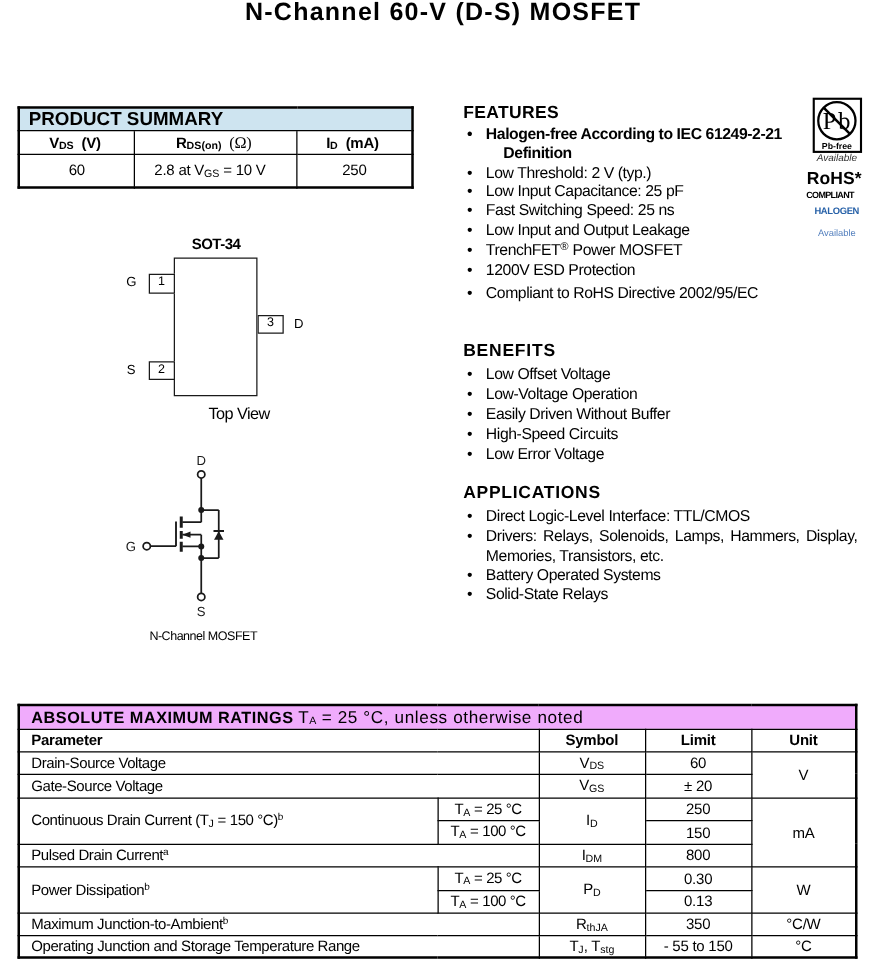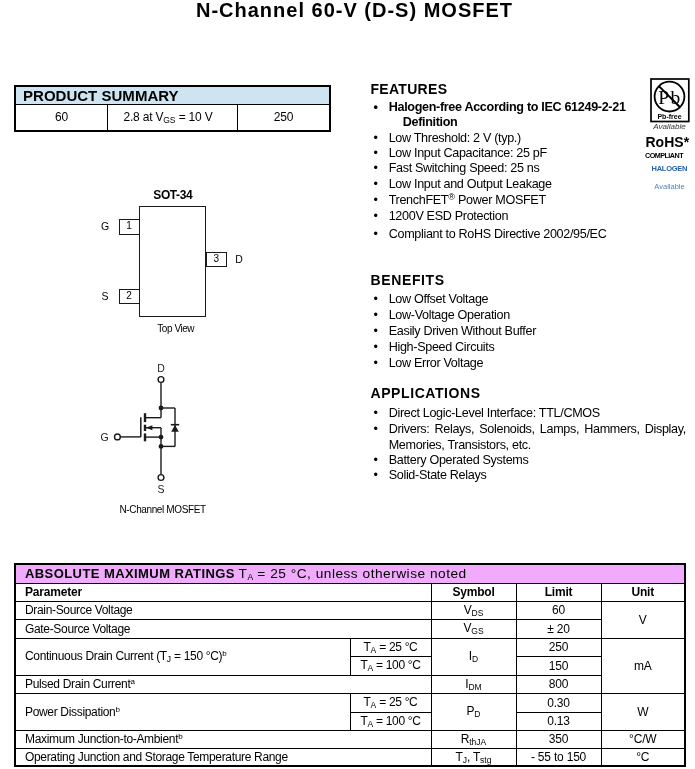--- a/index.html
+++ b/index.html
@@ -32,38 +32,43 @@
     <table>
  <colgroup>
         <col style="width:92.5px;">
         <col style="width:130px;">
         <col style="width:92.5px;">
       </colgroup>
  <tbody>
         <tr class="hrow" style="height:15px;">
           <td colspan="3">PRODUCT SUMMARY</td>
         </tr>
+ <tr class="chead" style="height:19px;">
+          <td>V<sub>DS</sub>&nbsp; (V)</td>
+          <td>R<sub>DS(on)</sub>&nbsp; <span style="font-family:'Liberation Serif',serif;font-size:13px;font-weight:400;">(Ω)</span></td>
+          <td>I<sub>D</sub>&nbsp; (mA)</td>
+        </tr>
  <tr style="height:26px;">
           <td>60</td>
           <td style="padding-right:9px;">2.8 at V<sub>GS</sub> = 10 V</td>
           <td>250</td>
         </tr>
 </tbody>
     </table>
   </div>
 
 <div class="abs" style="left:122.8px;top:187.6px;width:100px;text-align:center;font-size:12px;font-weight:700;letter-spacing:-0.4px;line-height:normal;">SOT-34</div>
 <div class="abs" style="left:139px;top:205.7px;width:67px;height:111px;border:1.4px solid #1a1a1a;box-sizing:border-box;"></div>
 <div class="abs" style="left:118.6px;top:219px;width:21px;height:15.5px;border:1.5px solid #1a1a1a;box-sizing:border-box;background:#fff;text-align:center;font-size:10px;line-height:12px;">1</div>
 <div class="abs" style="left:118.6px;top:288.8px;width:21px;height:15.5px;border:1.5px solid #1a1a1a;box-sizing:border-box;background:#fff;text-align:center;font-size:10px;line-height:12px;">2</div>
 <div class="abs" style="left:205.8px;top:251.8px;width:21px;height:15.5px;border:1.5px solid #1a1a1a;box-sizing:border-box;background:#fff;text-align:center;font-size:10px;line-height:12.5px;">3</div>
 <div class="abs" style="left:96px;top:220.3px;width:18px;text-align:center;font-size:10.5px;line-height:normal;">G</div>
 <div class="abs" style="left:96px;top:290px;width:18px;text-align:center;font-size:10.5px;line-height:normal;">S</div>
 <div class="abs" style="left:230px;top:253.3px;width:18px;text-align:center;font-size:10.5px;line-height:normal;">D</div>
-<div class="abs" style="left:135.7px;top:323.2px;width:80px;text-align:center;font-size:10px;letter-spacing:-0.45px;line-height:normal;">Top View</div>
+<div class="abs" style="left:135.7px;top:323.2px;width:80px;text-align:right;font-size:13px;letter-spacing:-0.45px;line-height:normal;">Top View</div>
 
 <svg class="abs" style="left:95px;top:360px;" width="160" height="150" viewBox="0 0 160 150">
  <g stroke="#1a1a1a" stroke-width="1.4" fill="none">
   <circle cx="66" cy="19.5" r="2.9"></circle>
   <circle cx="22.4" cy="76.9" r="2.9"></circle>
   <circle cx="66" cy="117.5" r="2.9"></circle>
   <line x1="66" y1="22.4" x2="66" y2="57.7"></line>
   <line x1="66" y1="48" x2="80" y2="48"></line>
   <line x1="80" y1="48" x2="80" y2="86.4"></line>
   <line x1="80" y1="86.4" x2="66" y2="86.4"></line>

